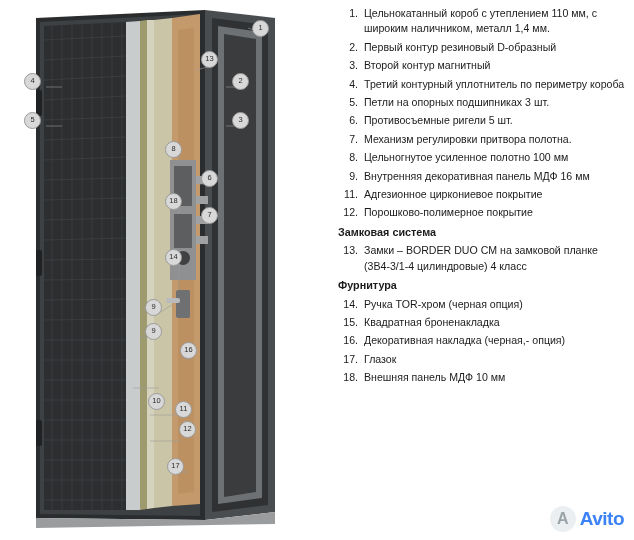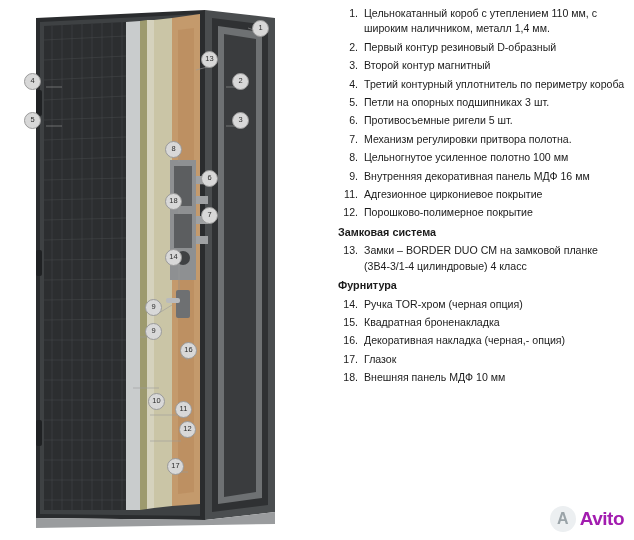--- a/index.html
+++ b/index.html
@@ -91,21 +91,21 @@
     background: #eceff1;
     display: flex;
     align-items: center;
     justify-content: center;
     color: #9aa3a8;
     font-size: 16px;
     font-weight: bold;
     font-family: "Liberation Sans", sans-serif;
   }
   .wm-text {
-    color: #a21caf;
+    color: #3b82f6;
     font-size: 19px;
     font-weight: bold;
     letter-spacing: -0.5px;
   }
 </style>
 </head>
 <body>
 
 <div class="page">
 

